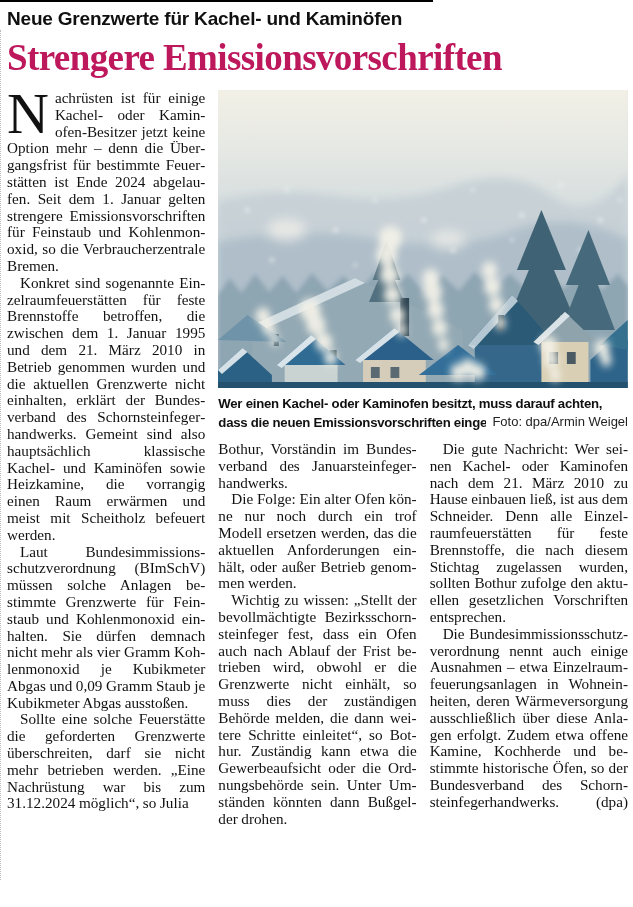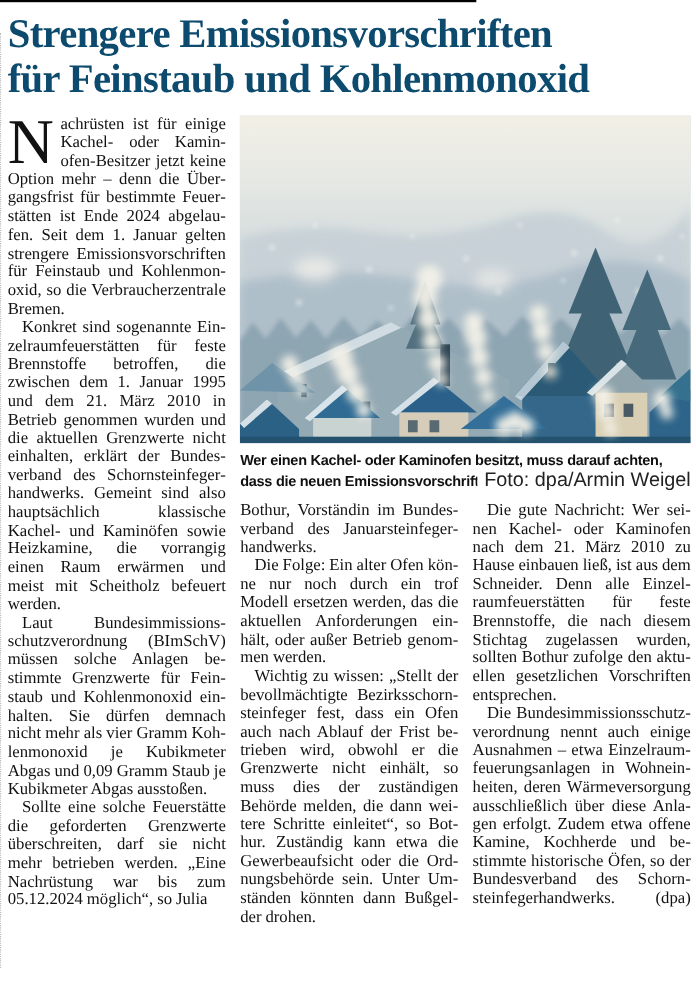--- a/index.html
+++ b/index.html
@@ -29,21 +29,21 @@
     letter-spacing: -0.2px;
     padding-top: 4px;
     color: #101010;
   }
   .headline {
     margin: 7px 0 0 0;
     font-family: "Liberation Serif", serif;
     font-weight: 700;
     font-size: 37px; line-height: 41px;
     letter-spacing: -0.6px;
-    color: #0c4a6e;
+    color: #be185d;
   }
   .content {
     display: grid;
     grid-template-columns: 1fr 1fr 1fr;
     column-gap: 13px;
     row-gap: 9px;
     margin-top: 12px;
   }
   .col-1 { grid-column: 1; grid-row: 1 / span 2; }
   .figure { grid-column: 2 / 4; grid-row: 1; }
@@ -82,49 +82,49 @@
     line-height: 19px;
     letter-spacing: -0.25px;
     color: #101010;
     min-height: 38px;
     padding-right: 2px;
   }
   .photo-credit {
     position: absolute;
     right: 0; bottom: 1px;
     font-weight: 400;
-    font-size: 18px;
+    font-size: 13px;
     letter-spacing: 0;
     color: #222;
     background: #fff;
     padding-left: 6px;
   }
 </style>
 </head>
 <body>
 
 <div class="page">
   <div class="top-rule"></div>
   <div class="left-dotted-rule"></div>
 
+  <div class="kicker">Neue Grenzwerte für Kachel- und Kaminöfen</div>
 
   <h1 class="headline">
     <div>Strengere Emissionsvorschriften</div>
-    <div>für Feinstaub und Kohlenmonoxid</div>
   </h1>
 
   <div class="content">
 
     <div class="col-1 body-col">
       <p>
         <span class="dropcap">N</span><span>achrüsten ist für einige Kachel- oder Kamin­ofen-Besitzer jetzt kei­ne Option mehr – denn die Über­gangs­frist für be­stimm­te Feuer­stät­ten ist Ende 2024 ab­ge­lau­fen. Seit dem 1. Januar gelten stren­ge­re Emis­sions­vor­schrif­ten für Fein­staub und Koh­len­mon­oxid, so die Ver­brau­cher­zen­tra­le Bremen.</span>
       </p>
       <p class="indent">Konkret sind so­ge­nann­te Ein­zel­raum­feuer­stät­ten für feste Brenn­stof­fe be­trof­fen, die zwischen dem 1. Januar 1995 und dem 21. März 2010 in Betrieb ge­nom­men wurden und die ak­tu­el­len Grenz­wer­te nicht ein­hal­ten, erklärt der Bun­des­ver­band des Schorn­stein­fe­ger­hand­werks. Gemeint sind also haupt­säch­lich klas­si­sche Kachel- und Kamin­öfen sowie Heiz­ka­mi­ne, die vor­ran­gig einen Raum er­wär­men und meist mit Scheit­holz be­feu­ert werden.</p>
       <p class="indent">Laut Bun­des­im­mis­sions­schutz­ver­ord­nung (BImSchV) müssen solche An­la­gen be­stimm­te Grenz­wer­te für Fein­staub und Koh­len­mon­oxid ein­hal­ten. Sie dürfen dem­nach nicht mehr als vier Gramm Koh­len­mon­oxid je Ku­bik­me­ter Abgas und 0,09 Gramm Staub je Ku­bik­me­ter Abgas aus­sto­ßen.</p>
-      <p class="indent">Sollte eine solche Feuer­stät­te die ge­for­der­ten Grenz­wer­te über­schrei­ten, darf sie nicht mehr be­trie­ben werden. „Eine Nach­rüs­tung war bis zum 05.12.2024 möglich“, so Julia</p>
+      <p class="indent">Sollte eine solche Feuer­stät­te die ge­for­der­ten Grenz­wer­te über­schrei­ten, darf sie nicht mehr be­trie­ben werden. „Eine Nach­rüs­tung war bis zum 31.12.2024 möglich“, so Julia</p>
     </div>
 
     <figure class="figure" style="margin:0">
       <div class="photo-wrap">
         <svg viewBox="0 0 418 298" preserveAspectRatio="none">
           <defs>
             <linearGradient id="sky" x1="0" y1="0" x2="0" y2="1">
               <stop offset="0" stop-color="#f2f0e6"></stop>
               <stop offset="0.18" stop-color="#e7e9e4"></stop>
               <stop offset="0.48" stop-color="#cfd8dc"></stop>

